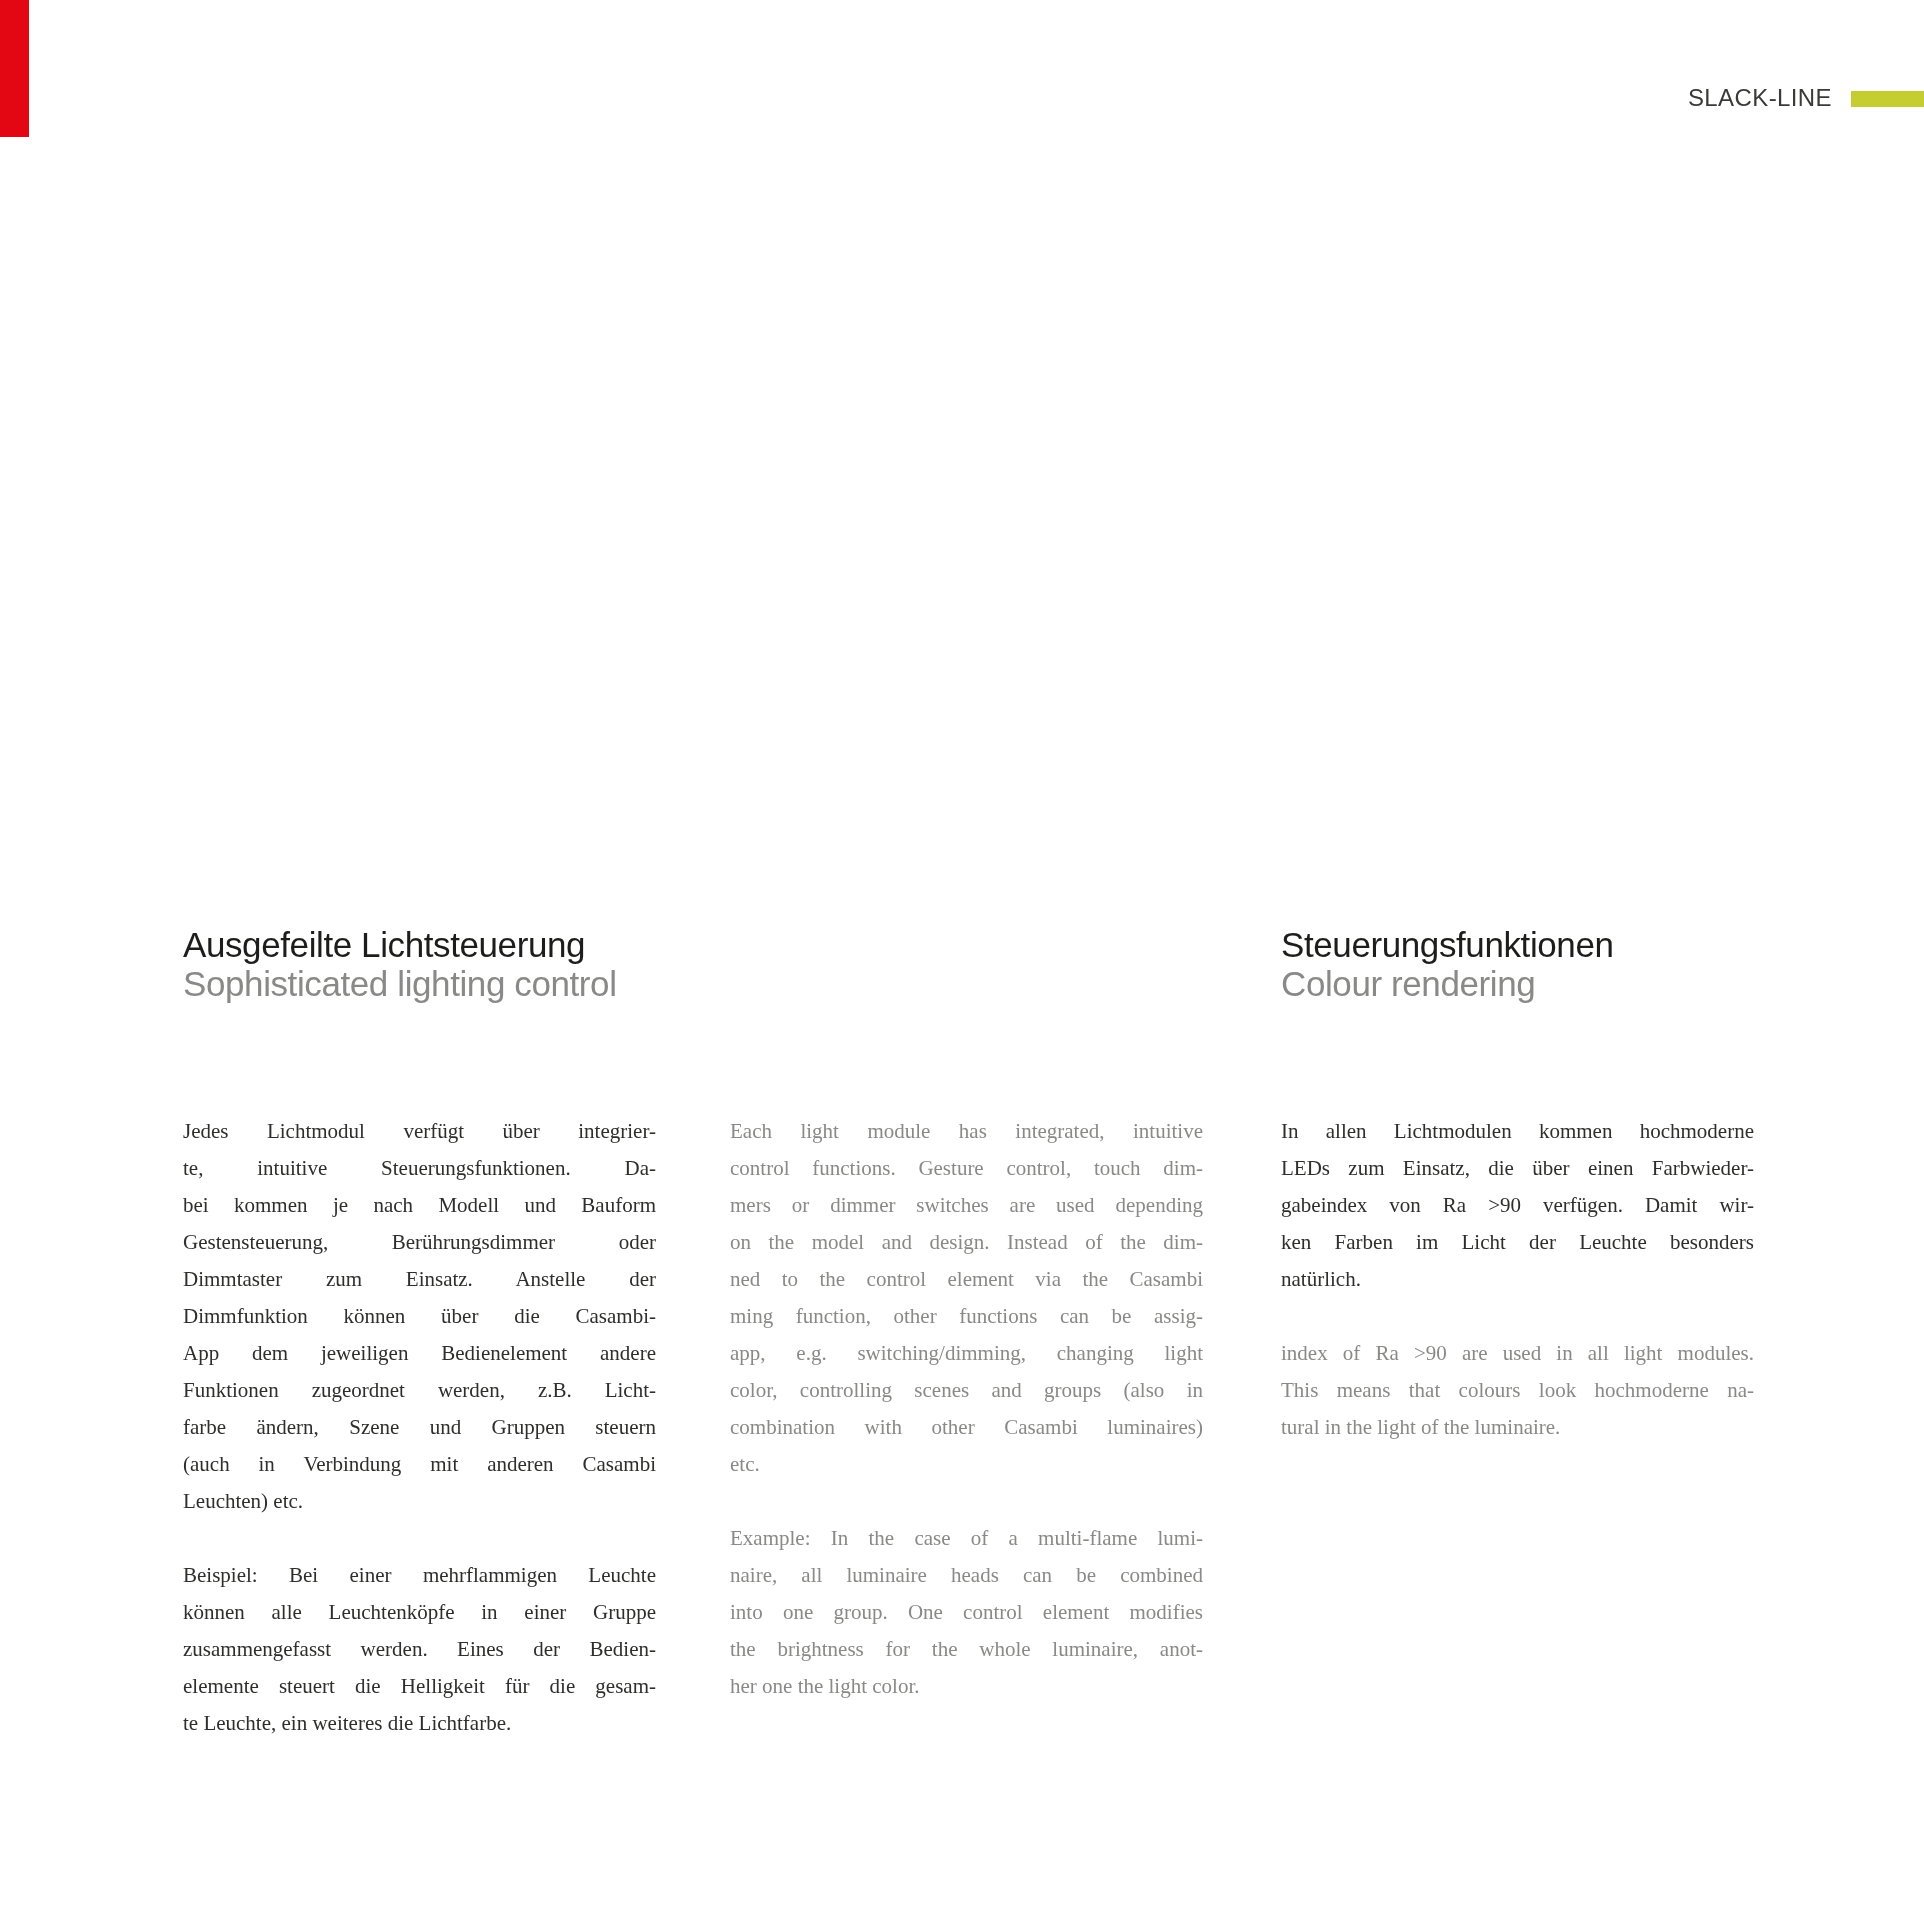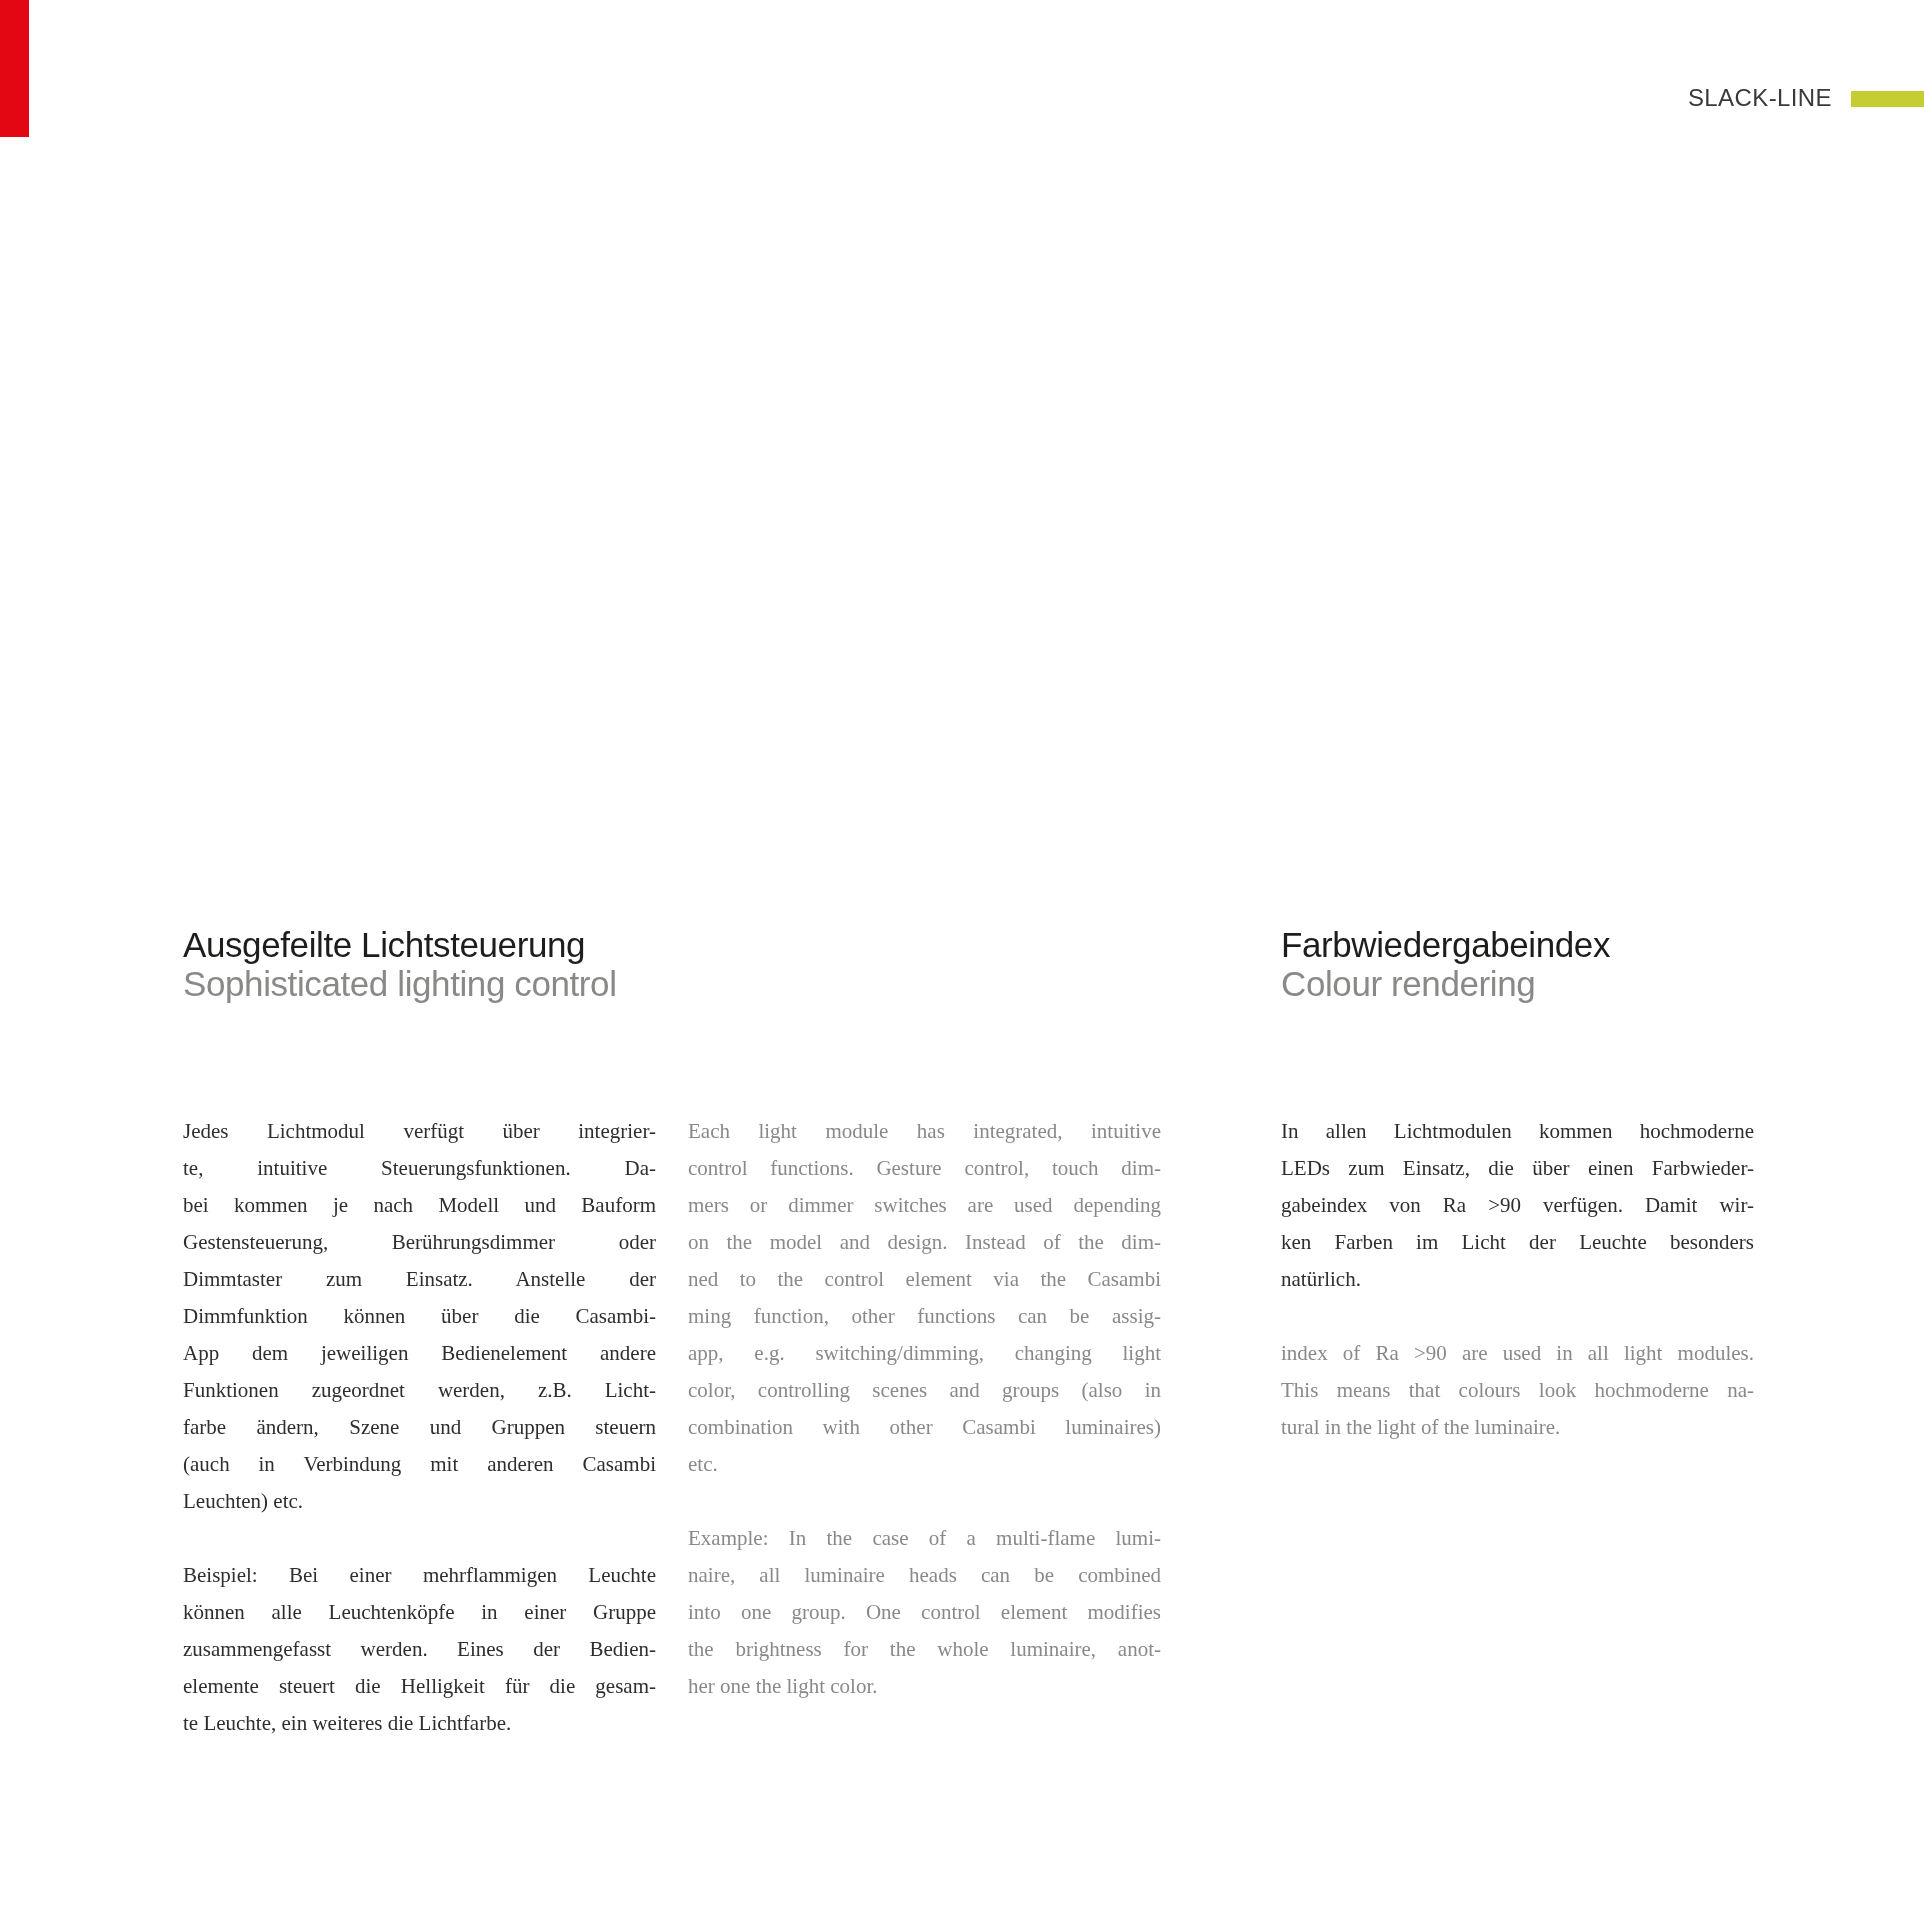--- a/index.html
+++ b/index.html
@@ -58,21 +58,21 @@
   .heading-right { left: 1281px; }
 
   
   .columns { position: absolute; left: 0; top: 0; width: 100%; height: 100%; }
   .col {
     position: absolute;
     top: 1113px;
     width: 473px;
   }
   .col1 { left: 183px; }
-  .col2 { left: 688px; }
+  .col2 { left: 730px; }
   .col3 { left: 1281px; }
   .para { margin: 0 0 37px 0; font-size: 21px; line-height: 37px; font-family: Liberation Serif, serif; }
   .para.dark { color: var(--dark); }
   .para.gray { color: var(--gray); }
   .line { text-align: justify; text-align-last: justify; }
   .line.last { text-align-last: left; }
 
   
   .page-number {
     position: absolute;
@@ -92,21 +92,21 @@
 
   <div class="brand-label">SLACK-LINE</div>
   <div class="accent-bar"></div>
 
   <div class="heading-block heading-left">
     <div class="title-de">Ausgefeilte Lichtsteuerung</div>
     <div class="title-en">Sophisticated lighting control</div>
   </div>
 
   <div class="heading-block heading-right">
-    <div class="title-de">Farbwiedergabeindex</div>
+    <div class="title-de">Steuerungsfunktionen</div>
     <div class="title-en">Colour rendering</div>
   </div>
 
   <div class="columns">
       <div class="col col1">
         <div class="para dark">
           <div class="line">Jedes Lichtmodul verfügt über integrier-</div>
           <div class="line">te, intuitive Steuerungsfunktionen. Da-</div>
           <div class="line">bei kommen je nach Modell und Bauform</div>
           <div class="line">Gestensteuerung, Berührungsdimmer oder</div>

